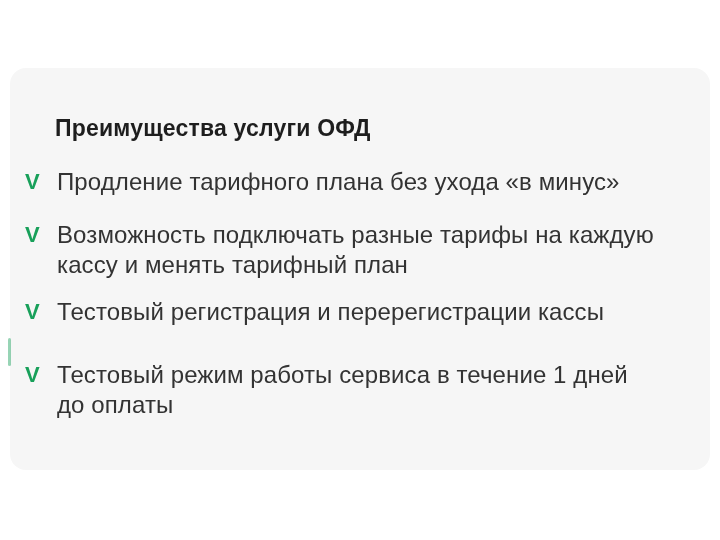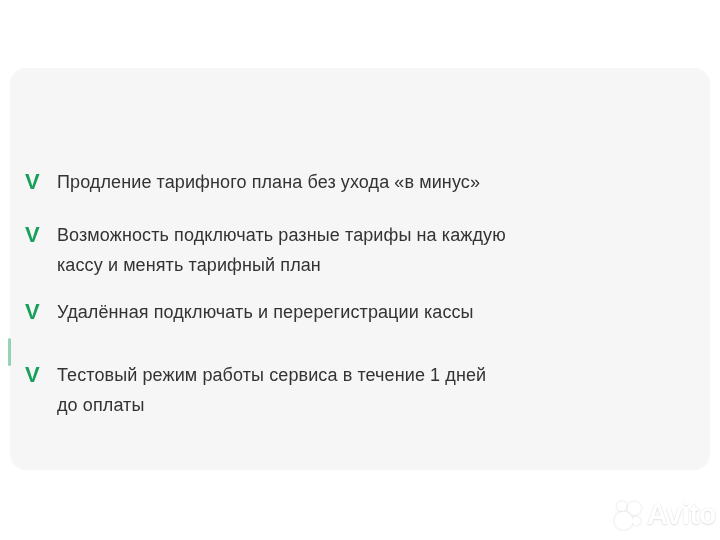--- a/index.html
+++ b/index.html
@@ -52,21 +52,21 @@
   .check{
     flex:0 0 42px;
     font-size:22px;
     font-weight:bold;
     line-height:30px;
     color:var(--check-green);
     padding-left:10px;
   }
   .benefit-text{
     flex:1;
-    font-size:18px;
+    font-size:24px;
     line-height:30px;
     color:var(--text);
     white-space:pre-line;
     letter-spacing:0.1px;
   }
   .crop-artifact{
     position:absolute;
     left:-2px;top:270px;
     width:3px;height:28px;
     background:var(--check-green);
@@ -93,50 +93,42 @@
     text-shadow:0 0 1px rgba(0,0,0,0.18), 0 1px 2px rgba(0,0,0,0.10);
   }
 </style>
 </head>
 <body>
 
 <div class="page">
 
   <section class="card">
 
+    <h1 class="card-title">Преимущества услуги ОФД</h1>
 
     <div class="benefit-row row-1">
       <span class="check">V</span>
       <p class="benefit-text">Продление тарифного плана без ухода «в минус»</p>
     </div>
 
     <div class="benefit-row row-2">
       <span class="check">V</span>
       <p class="benefit-text">Возможность подключать разные тарифы на каждую
 кассу и менять тарифный план</p>
     </div>
 
     <div class="benefit-row row-3">
       <span class="check">V</span>
-      <p class="benefit-text">Удалённая подключать и перерегистрации кассы</p>
+      <p class="benefit-text">Тестовый регистрация и перерегистрации кассы</p>
     </div>
 
     <div class="benefit-row row-4">
       <span class="check">V</span>
       <p class="benefit-text">Тестовый режим работы сервиса в течение 1 дней
 до оплаты</p>
     </div>
 
     <span class="crop-artifact"></span>
 
   </section>
 
-  <div class="watermark">
-    <svg viewBox="0 0 34 34" xmlns="http://www.w3.org/2000/svg">
-      <circle cx="11" cy="9" r="5" fill="#ffffff"></circle>
-      <circle cx="24" cy="11" r="7" fill="#ffffff"></circle>
-      <circle cx="13" cy="24" r="9.5" fill="#ffffff"></circle>
-      <circle cx="26" cy="24" r="4.5" fill="#ffffff"></circle>
-    </svg>
-    <span class="wordmark">Avito</span>
-  </div>
 
 </div>
 
 </body></html>

